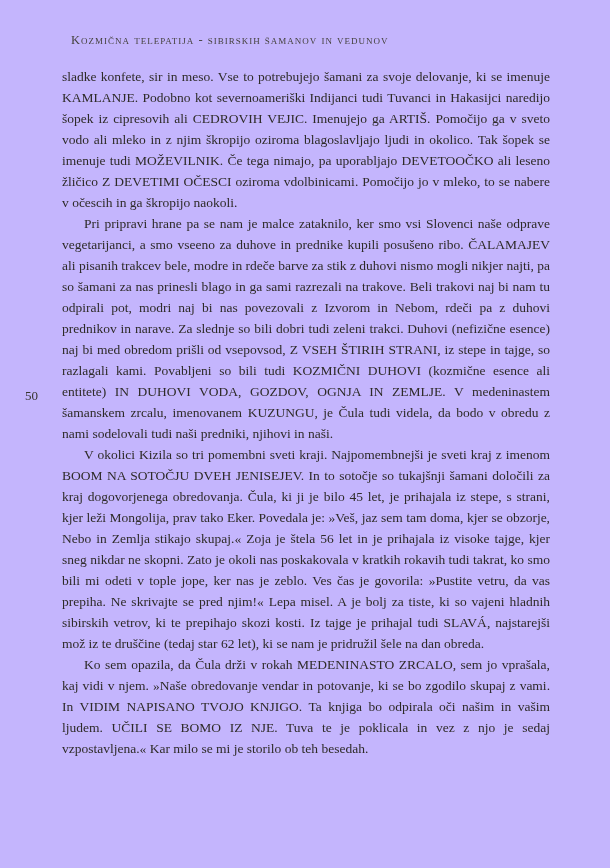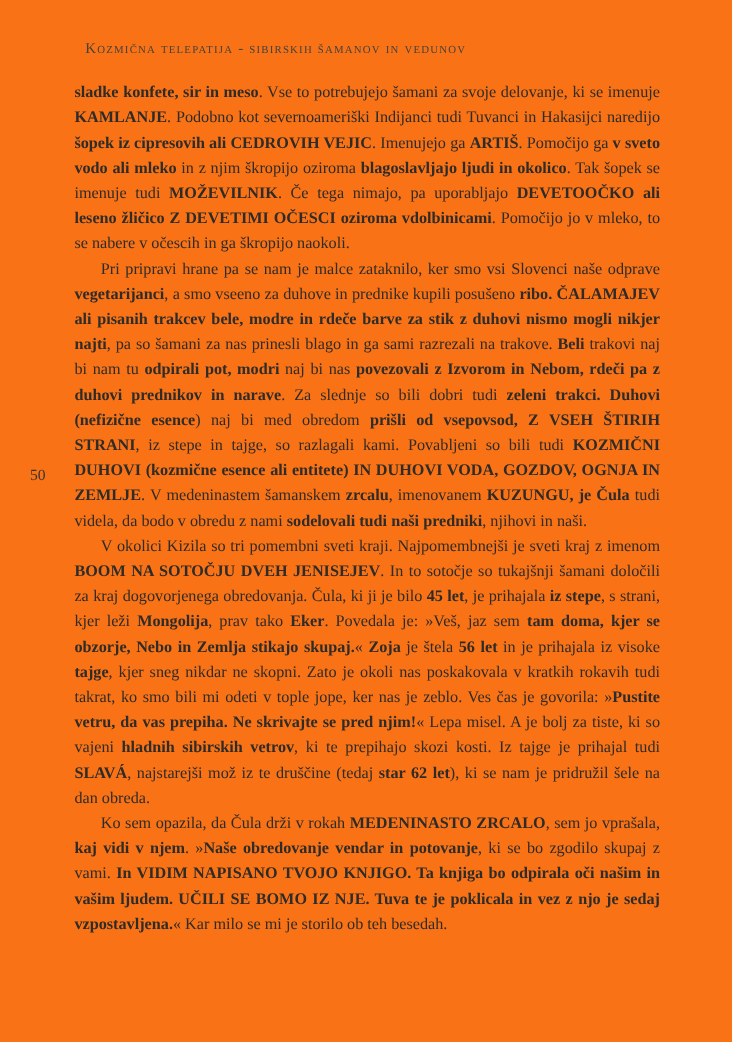--- a/index.html
+++ b/index.html
@@ -4,21 +4,21 @@
 <style>
   html, body {
     margin: 0;
     padding: 0;
     background: #ffffff;
   }
   .page {
     position: relative;
     width: 610px;
     height: 868px;
-    background: #f97316;
+    background: #c4b5fd;
     overflow: hidden;
     font-family: "Liberation Serif", "DejaVu Serif", serif;
   }
   .running-header {
     position: absolute;
     left: 71px;
     top: 33px;
     font-variant: small-caps;
     font-size: 12.5px;
     letter-spacing: 1px;
@@ -43,21 +43,21 @@
     margin: 0;
     padding: 0;
     font-size: 13.5px;
     line-height: 21px;
     text-align: justify;
   }
   .text-block p.indent {
     text-indent: 22px;
   }
   .seg-bold {
-    font-weight: 700;
+    font-weight: 400;
     margin-top: 48px;
   }
 </style>
 </head>
 <body>
 
 <div class="page">
   <div class="running-header">Kozmična telepatija - sibirskih šamanov in vedunov</div>
   <div class="page-number">50</div>
   <div class="text-block">

